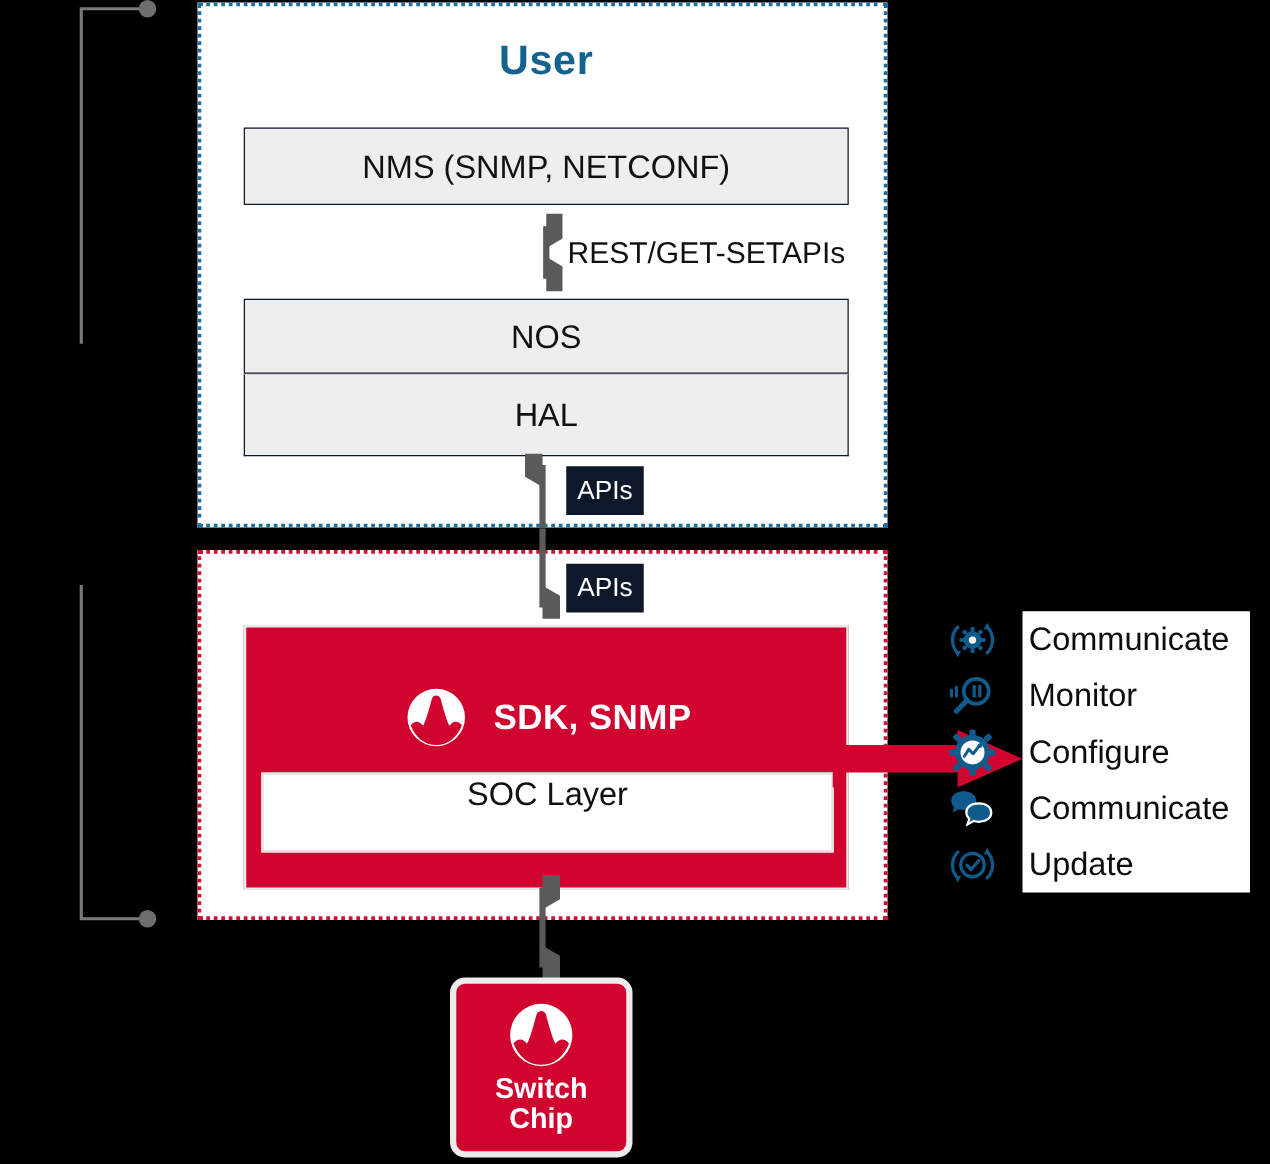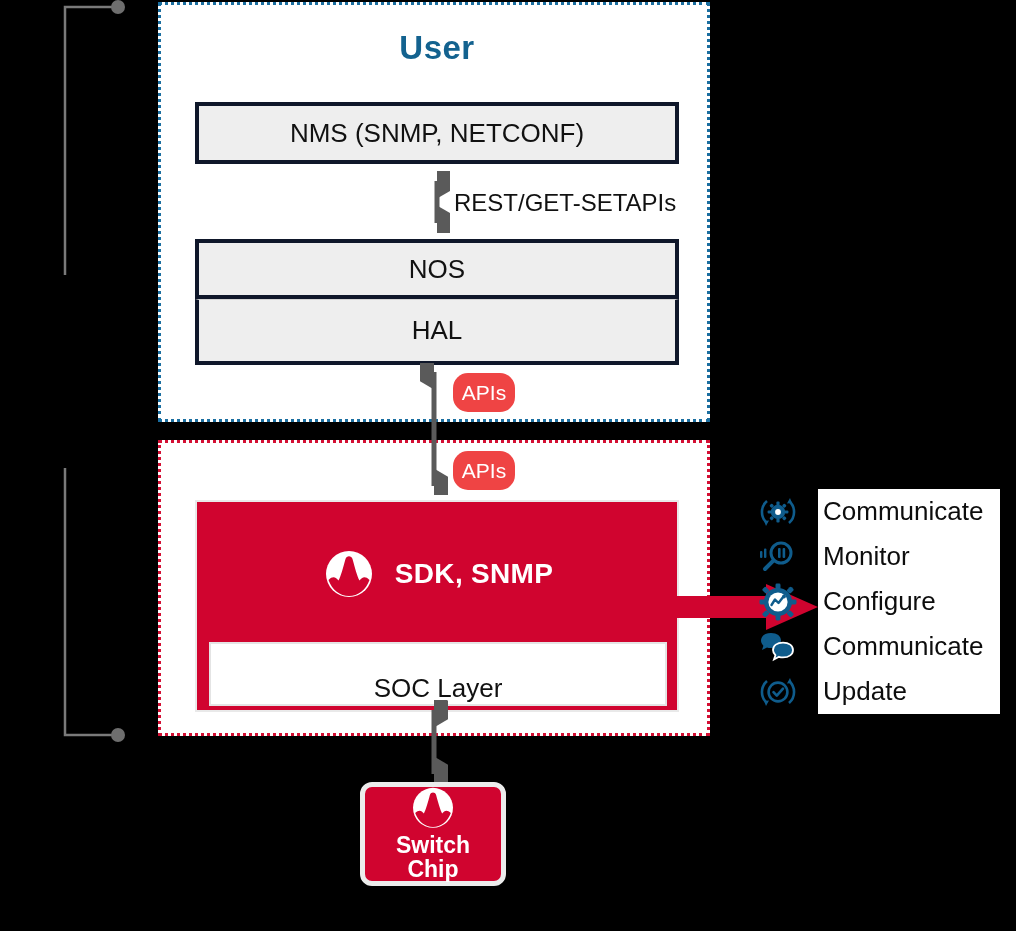--- a/index.html
+++ b/index.html
@@ -17,55 +17,55 @@
     background:#ffffff;border:3px dotted #d40f33;box-sizing:border-box;
   }
 
   .user-title{
     position:absolute;left:0;top:24px;width:552px;text-align:center;
     color:#13628f;font-size:33px;font-weight:bold;letter-spacing:.5px;
   }
 
   
   .gbox{
-    position:absolute;background:#eeeeee;border:4px solid #0f172a;
+    position:absolute;background:#eeeeee;border:1px solid #0f172a;
     box-sizing:border-box;display:flex;align-items:center;justify-content:center;
     color:#111;font-size:26px;
   }
   #nms-box{left:34px;top:97px;width:484px;height:62px;}
   #nos-box{left:34px;top:234px;width:484px;height:60px;}
   #hal-box{left:34px;top:294px;width:484px;height:66px;border-top:1px solid #d4d4d4;}
 
   
   .arrow{position:absolute;}
   .arrow-label{
     position:absolute;color:#111;font-size:24px;white-space:nowrap;
   }
 
   
   .api-pill{
-    position:absolute;background:#ef4444;border-radius:15px;
+    position:absolute;background:#0f172a;border-radius:0;
     color:#ffffff;font-size:21px;
     display:flex;align-items:center;justify-content:center;
   }
 
   
   .sdk-box{
     position:absolute;left:34px;top:57px;width:484px;height:212px;
     background:#d0042f;border:2px solid #e9e9e9;box-sizing:border-box;
   }
   .sdk-head{
     position:absolute;left:0;top:44px;width:484px;height:56px;
     display:flex;align-items:center;justify-content:center;gap:22px;
   }
   .sdk-label{color:#ffffff;font-size:28px;font-weight:bold;letter-spacing:.3px;}
   .soc-box{
-    position:absolute;left:12px;top:140px;width:458px;height:64px;
+    position:absolute;left:12px;top:116px;width:458px;height:64px;
     background:#ffffff;border:2px solid #e4e4e4;box-sizing:border-box;
-    display:flex;align-items:flex-end;justify-content:center;
+    display:flex;align-items:flex-start;justify-content:center;
     color:#111;font-size:26px;
   }
 
   
   .callout-arrow{position:absolute;left:666px;top:578px;}
   .callout-box{
     position:absolute;left:818px;top:489px;width:182px;height:225px;
     background:#ffffff;box-sizing:border-box;
   }
   .callout-list{position:absolute;left:818px;top:489px;width:182px;height:225px;}
@@ -75,21 +75,21 @@
   .callout-text{
     color:#0d0d0d;font-size:26px;padding-left:5px;white-space:nowrap;
   }
   .callout-icon{
     position:absolute;left:-60px;top:50%;transform:translateY(-50%);
     width:40px;height:40px;
   }
 
   
   .chip-box{
-    position:absolute;left:360px;top:782px;width:146px;height:104px;
+    position:absolute;left:360px;top:782px;width:146px;height:144px;
     background:#d0042f;border:5px solid #ececec;border-radius:12px;
     box-sizing:border-box;
     display:flex;flex-direction:column;align-items:center;justify-content:center;
     gap:4px;
   }
   .chip-label{
     color:#ffffff;font-size:23px;font-weight:bold;line-height:1.05;
     text-align:center;
   }
 

